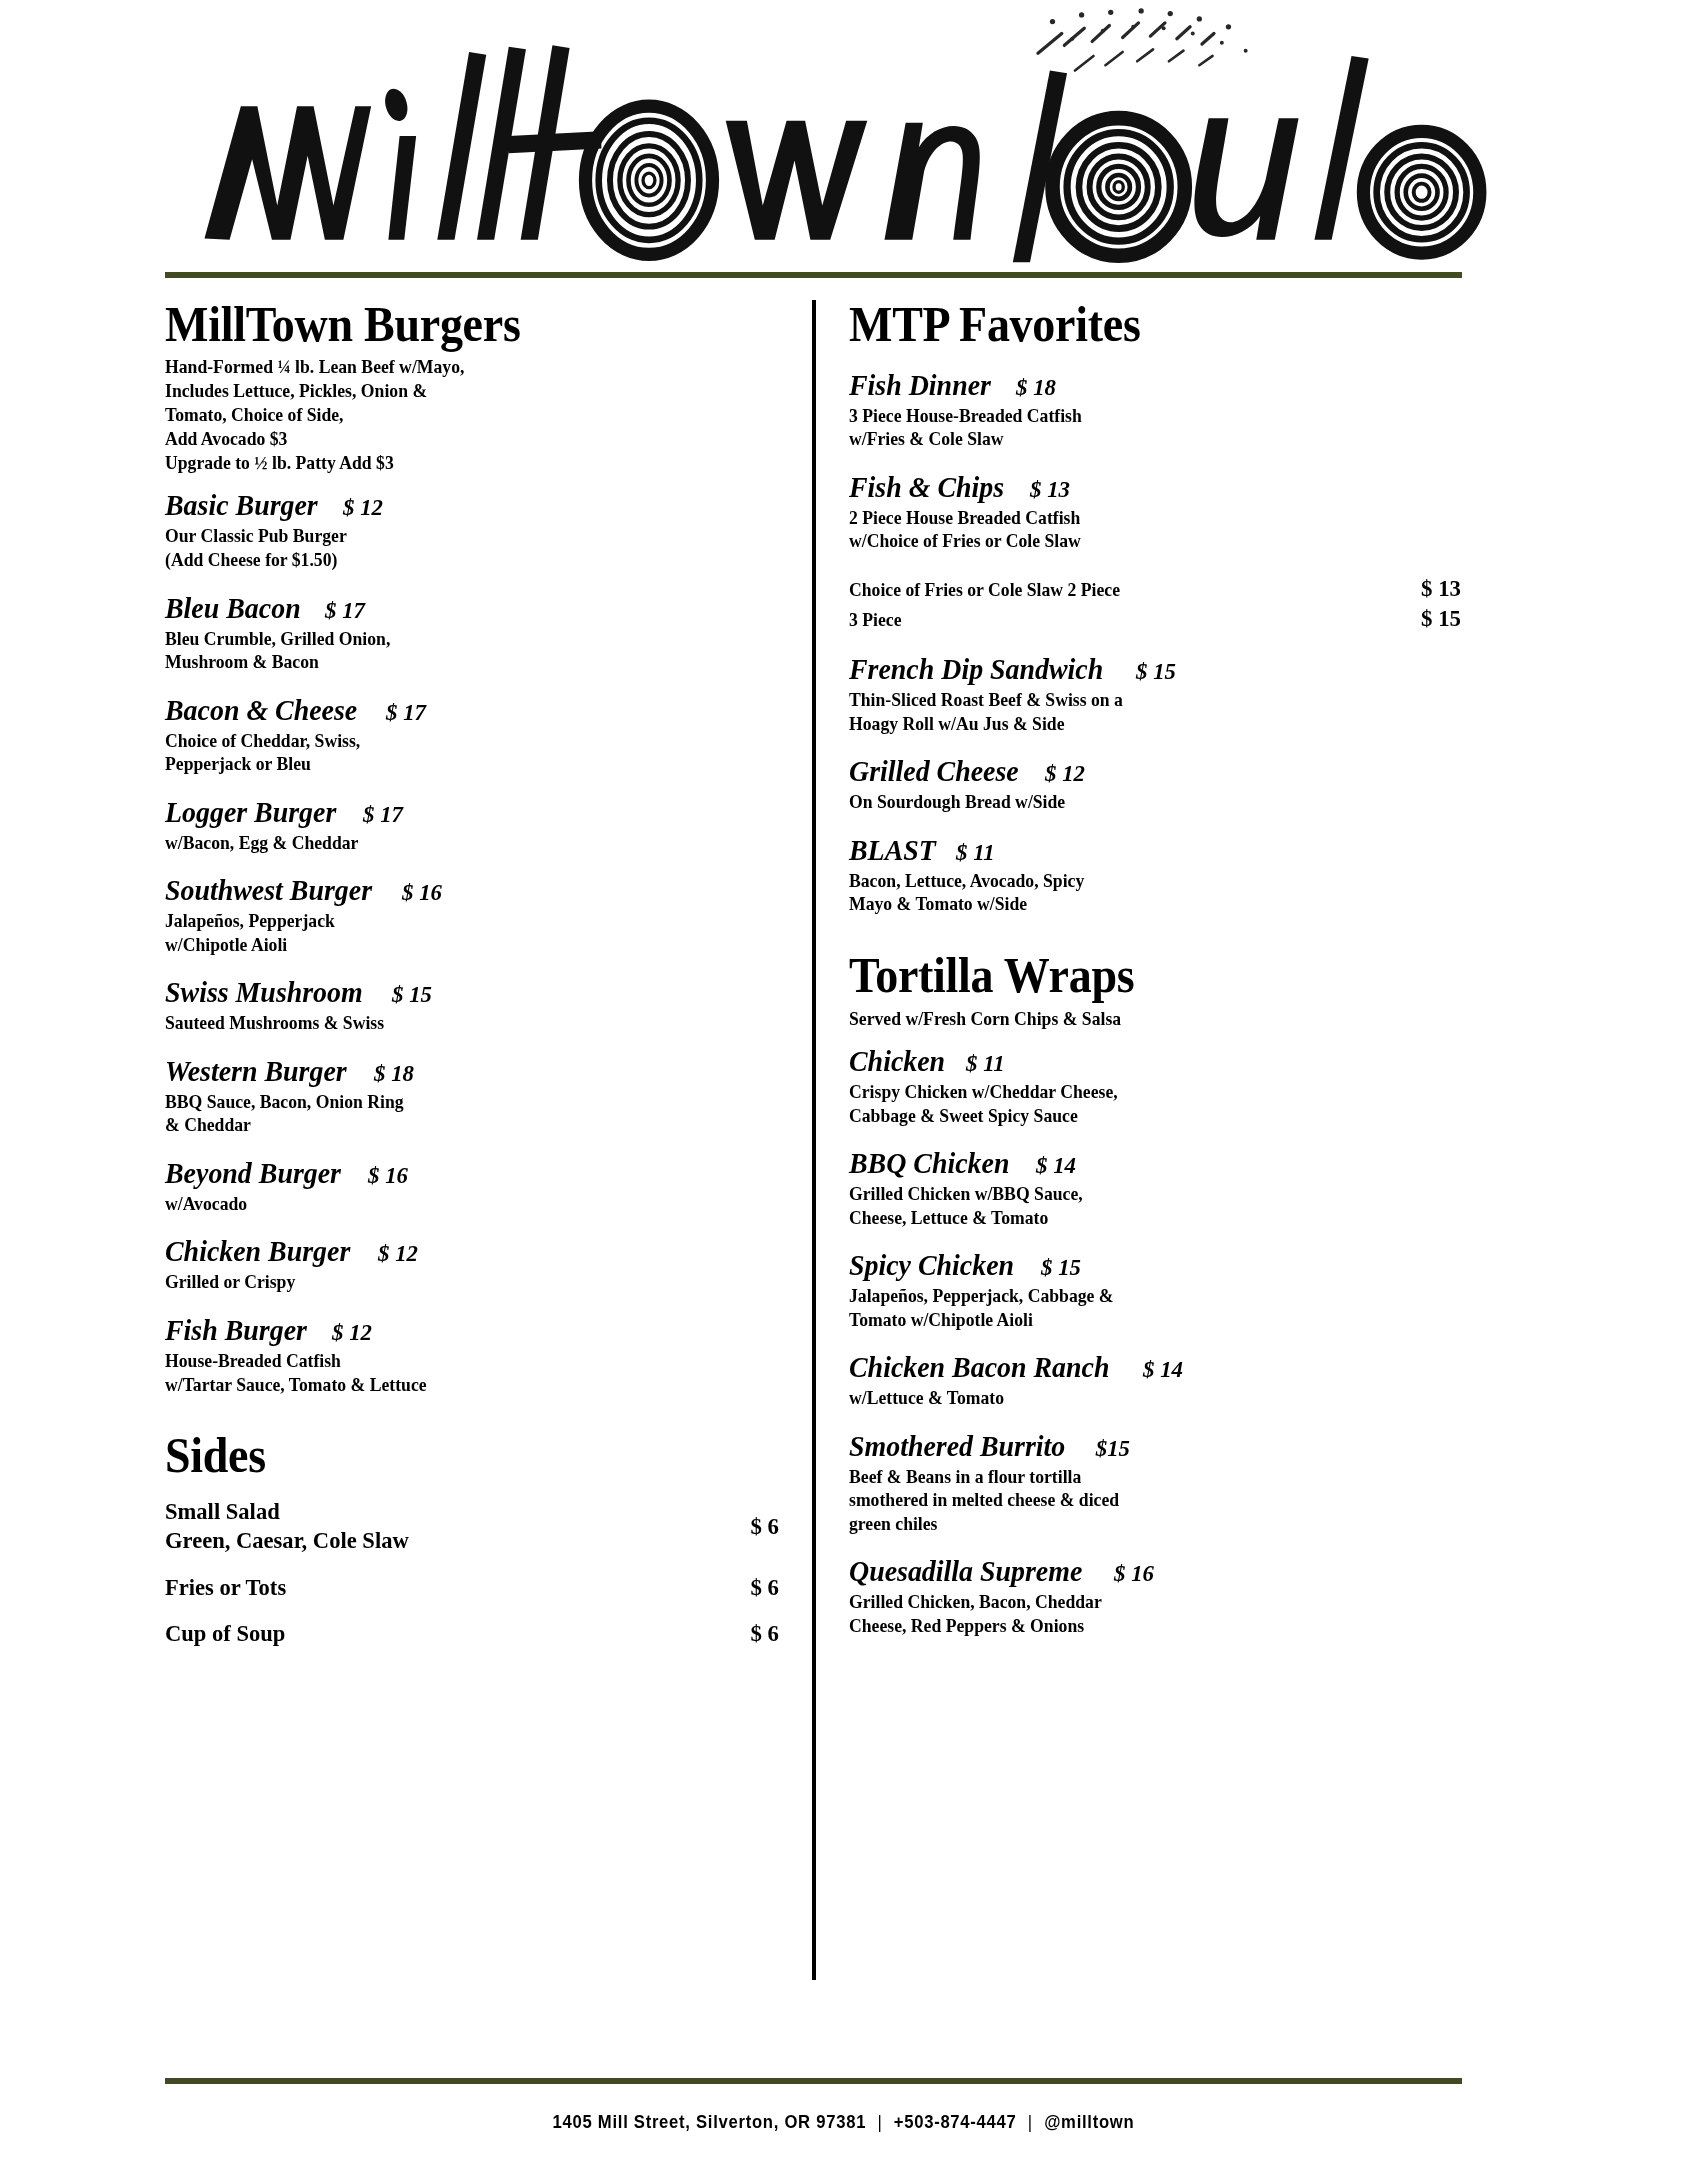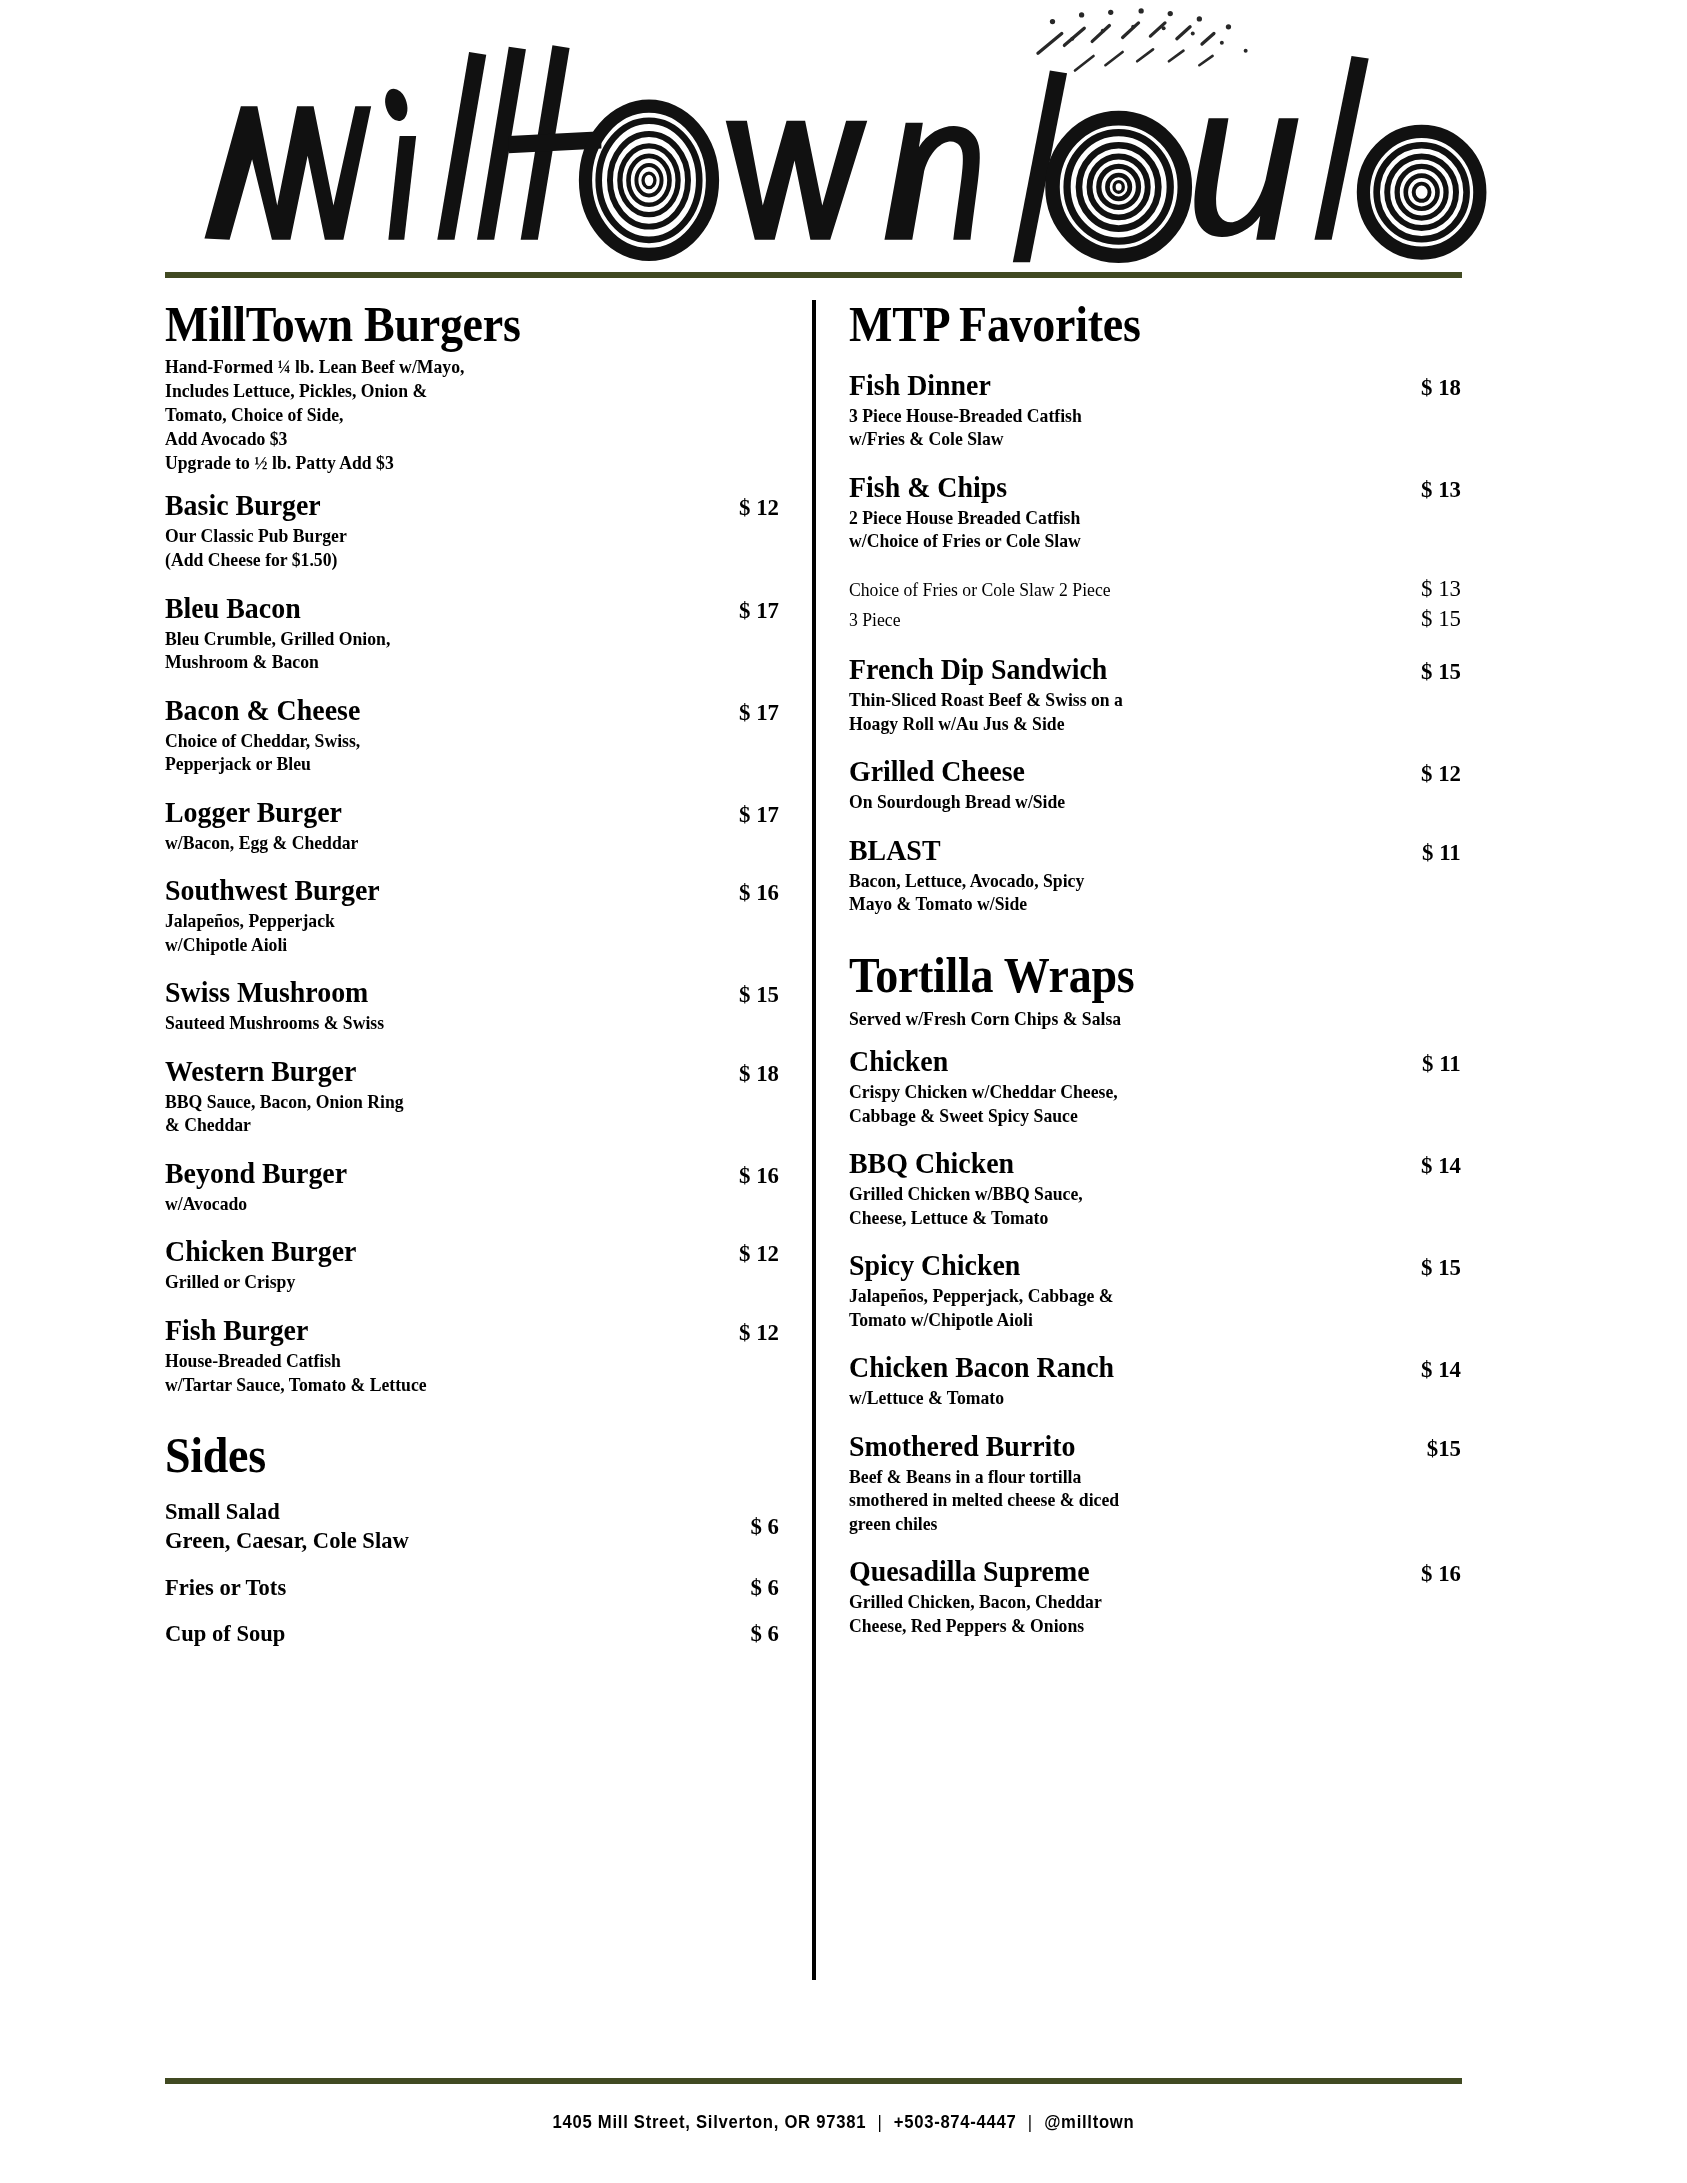--- a/index.html
+++ b/index.html
@@ -102,21 +102,22 @@
   }
 
   
   .item {
     margin-top: 20px;
   }
   .item.tight { margin-top: 14.6px; }
   .item-row {
     display: flex;
     align-items: baseline;
-    justify-content: space-between;
+    justify-content: flex-start;
+    font-style: italic;
   }
   .item-name {
     font-family: "Liberation Serif", serif;
     font-weight: bold;
     font-size: 30px;
     line-height: 1.08;
     transform: scaleX(0.93);
     transform-origin: left center;
     white-space: nowrap;
   }
@@ -171,21 +172,21 @@
     transform: scaleX(0.95);
     transform-origin: right center;
   }
 
   
   .strip-line {
     display: flex;
     align-items: baseline;
     justify-content: space-between;
     font-family: "Liberation Serif", serif;
-    font-weight: normal;
+    font-weight: bold;
     font-size: 19px;
     line-height: 1.26;
   }
   .strip-left { transform: scaleX(0.93); transform-origin: left center; }
   .strip-price {
     font-size: 24px;
     white-space: nowrap;
     transform: scaleX(0.95);
     transform-origin: right center;
   }

